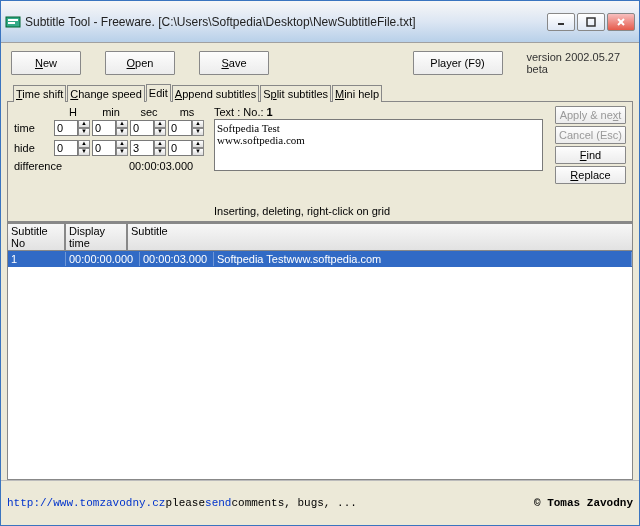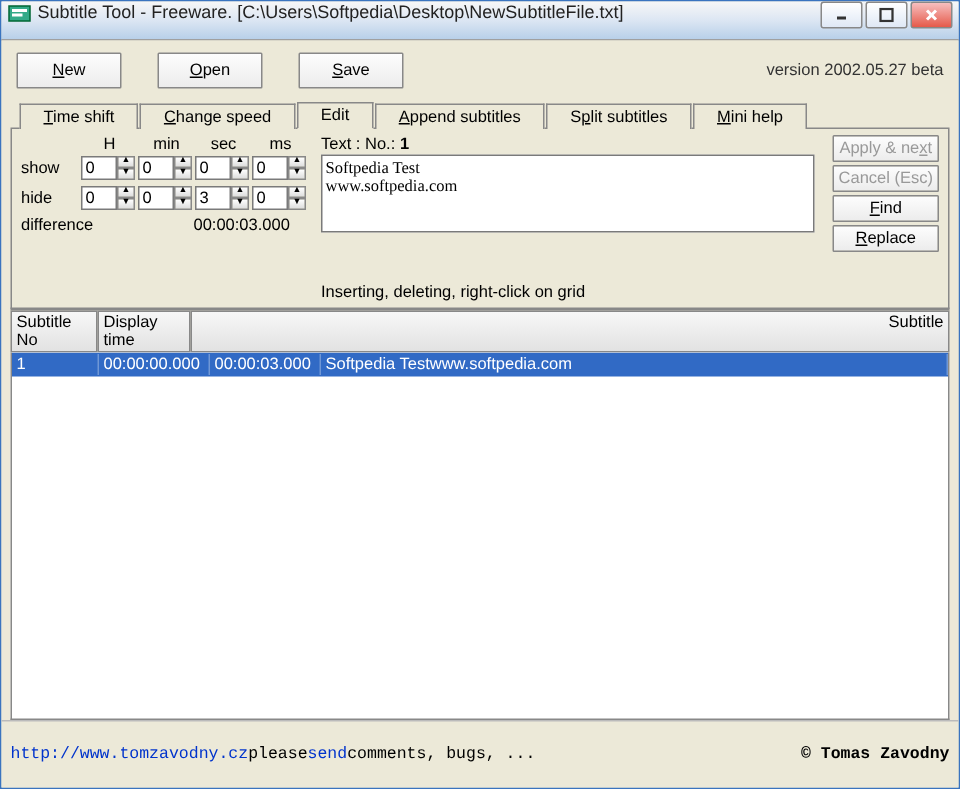--- a/index.html
+++ b/index.html
@@ -1,53 +1,53 @@
 <!DOCTYPE html>
 <html><head>
 <meta charset="utf-8">
 <style>
   * { box-sizing: border-box; margin: 0; padding: 0; }
   body { font-family: Tahoma, sans-serif; font-size: 11px; background: #fff; }
   .window { width: 640px; height: 526px; border: 1px solid #3a74bf; background: #ece9d8; position: relative; display: flex; flex-direction: column; }
-  .titlebar { height: 26px; background: linear-gradient(#f7f7f7,#dce6f3,#b8d0e9); display: flex; align-items: flex-start; padding: 0 4px; border-bottom: 1px solid #a0a0a0; }
+  .titlebar { height: 42px; background: linear-gradient(#f7f7f7,#dce6f3,#b8d0e9); display: flex; align-items: center; padding: 0 4px; border-bottom: 1px solid #a0a0a0; }
   .title-icon { width: 16px; height: 16px; margin-right: 4px; display: inline-flex; align-items:center; justify-content:center; }
   .title-text { font-size: 12px; color:#222; flex: 1; }
   .titlebtns { display: flex; gap: 2px; }
   .tb { width: 28px; height: 18px; border: 1px solid #888; border-radius: 2px; background: linear-gradient(#fff,#dfe8f5); display: flex; align-items:center; justify-content:center; font-size:10px; cursor:pointer; }
   .tb.close { background: linear-gradient(#f7bfbf,#e55a4a); color:#fff; font-weight:bold; }
   .content { flex: 1; padding: 6px 6px 0 6px; display: flex; flex-direction: column; background: #ece9d8; }
   .toprow { display: flex; align-items: center; gap: 24px; padding: 2px 4px;}
   .btn { border: 1px solid #888; background: linear-gradient(#fdfdfd,#ececec); padding: 3px 6px; min-width: 70px; height:24px; text-align:center; cursor:pointer; border-radius:1px; font-size:11px; }
   .btn.sm { min-width: 60px; height:18px; padding:1px 3px; font-size:11px; }
   .btn.disabled { color:#999; }
   .version { font-size:11px; color:#333; margin-left:auto; }
   u { text-decoration: underline; }
   .tabrow { display:flex; align-items:flex-end; padding: 6px 6px 0 6px; gap:0; border-bottom:1px solid #888; position:relative; }
-  .tab { border:1px solid #888; border-bottom:none; padding:2px 15px; background:#ece9d8; font-size:11px; margin-right:1px; position:relative; top:1px; cursor:pointer;}
+  .tab { border:1px solid #888; border-bottom:none; padding:2px 2px; background:#ece9d8; font-size:11px; margin-right:1px; position:relative; top:1px; cursor:pointer;}
   .tab.active { background:#ece9d8; border-bottom:1px solid #ece9d8; z-index:2; top:1px; }
   .editpanel { border:1px solid #888; border-top:none; padding:4px 6px 2px 6px; display:flex; gap:8px; position:relative; }
   .timegrp { display:flex; flex-direction:column; font-size:11px; }
   .timehdr { display:flex; }
   .th { width:38px; text-align:center; }
   .th:first-child { width:40px; text-align:left; }
   .timerow { display:flex; align-items:center; height:20px;}
   .tlabel { width:40px; text-align:left; }
   .spin { display:flex; width:38px; align-items:center; }
   .spin input { width:24px; height:16px; border:1px solid #7a7a7a; font-size:11px; padding-left:2px; background:#fff;}
   .sbtns { display:flex; flex-direction:column; }
   .sb { width:12px; height:8px; border:1px solid #888; background:linear-gradient(#fff,#ddd); font-size:6px; line-height:5px; text-align:center; cursor:pointer;}
   .diffrow { display:flex; padding-top:2px; }
   .textarea-wrap { flex:1; display:flex; flex-direction:column; }
   .txthdr { font-size:11px; padding-bottom:1px;}
   .txtbox { border:1px solid #7a7a7a; background:#fff; height:52px; resize:none; font-family:Tahoma; font-size:11px; padding:2px; width:100%; }
   .hint { font-size:11px; padding:2px 0;margin-top:32px;}
   .sidebtns { display:flex; flex-direction:column; gap:2px; padding-left:4px; }
   .gridhdr { display:flex; background:#ece9d8; border-top:1px solid #888; }
   .gh { border:1px solid #888; padding:1px 3px; font-size:11px; background:linear-gradient(#f7f7f7,#e2e2e2); }
-  .gh1{width:58px;} .gh2{width:62px;} .gh3{width:74px;} .gh4{flex:1;text-align:right;}
+  .gh1{width:58px;} .gh2{width:62px;} .gh3{width:74px;} .gh4{flex:1;}
   .gridbody { flex:1; background:#fff; border:1px solid #888; border-top:none; overflow:auto;}
   .row { display:flex; background:#316ac5; color:#fff; height:16px; align-items:center;}
   .cell { padding:1px 3px; border-right:1px solid rgba(255,255,255,0.3); font-size:11px; overflow:hidden; white-space:nowrap; }
   .c1{width:58px;} .c2{width:74px;} .c3{width:74px;} .c4{flex:1;}
   .footer { border-top:1px solid #bbb; background:#ece9d8; padding:16px 6px; display:flex; align-items:center; font-size:11px;font-family:Liberation Mono, monospace;}
   .link { color:#0033cc; cursor:pointer; }
   .copy { margin-left:auto;}
 </style>
 </head>
 <body>
@@ -81,20 +81,21 @@
         </div>
     </div>
   </div>
 
   <div class="content">
     <div class="toprow">
       <button class="btn"><u>N</u><span></span>ew</button>
       <button class="btn"><u>O</u>pen</button>
       <button class="btn"><u>S</u>ave</button>
       <div style="width:110px"></div>
+      <button class="btn" style="min-width:90px">Player (F9)</button>
       <span class="version">version  2002.05.27 beta</span>
     </div>
 
     <div class="tabrow">
       <div class="tab"><u>T</u>ime shift</div>
       <div class="tab"><u>C</u>hange speed</div>
       <div class="tab active">Edit</div>
       <div class="tab"><u>A</u>ppend subtitles</div>
       <div class="tab">S<u>p</u>lit subtitles</div>
       <div class="tab"><u>M</u>ini help</div>
@@ -103,21 +104,21 @@
     <div class="editpanel">
       <div class="timegrp">
         <div class="timehdr">
           <div class="th"></div>
           <div class="th">H</div>
           <div class="th">min</div>
           <div class="th">sec</div>
           <div class="th">ms</div>
         </div>
         <div class="timerow">
-          <div class="tlabel">show</div>
+          <div class="tlabel">time</div>
           <div class="spin">
               <input value="0" style="">
               <div class="sbtns">
                 <div class="sb">▲</div>
                 <div class="sb">▼</div>
               </div>
             </div>
           <div class="spin">
               <input value="0" style="">
               <div class="sbtns">

